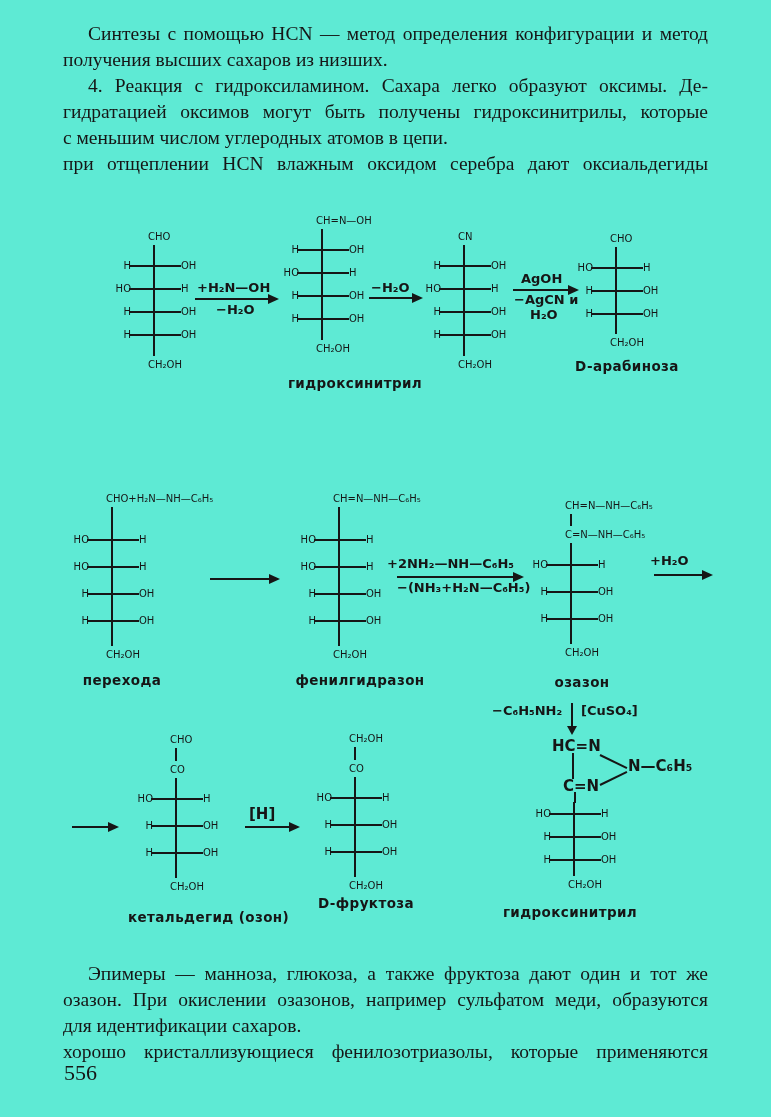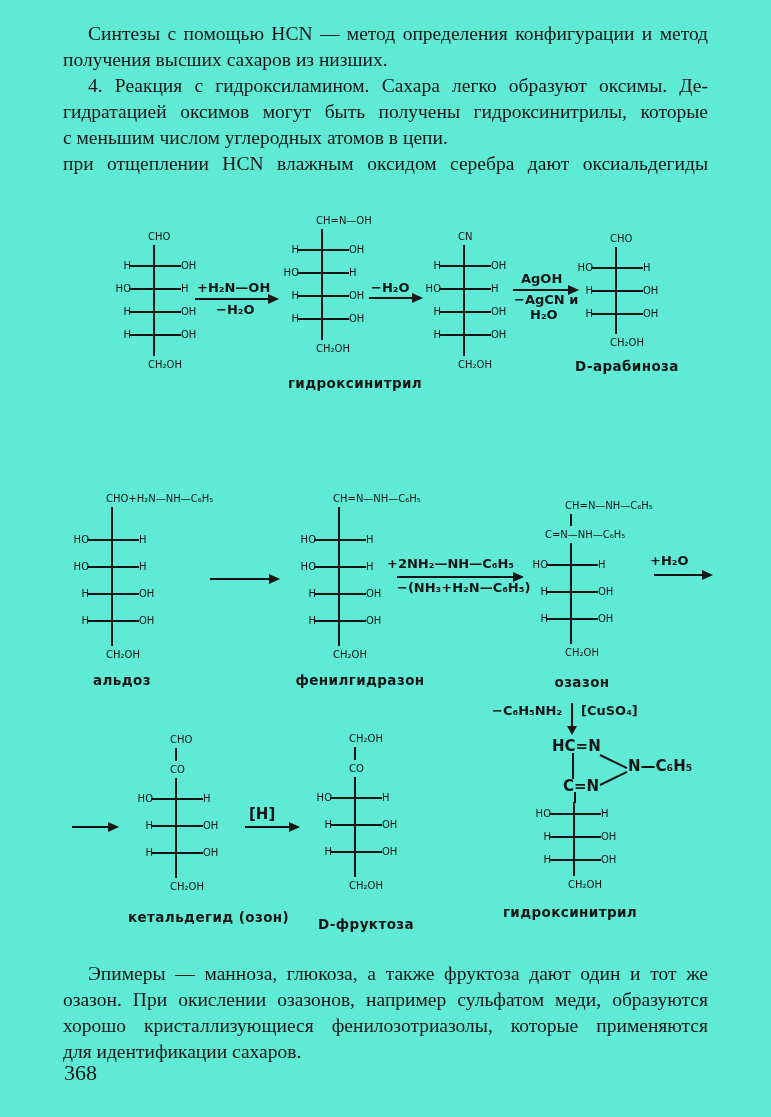--- a/index.html
+++ b/index.html
@@ -198,21 +198,21 @@
         <span class="fr">OH</span>
       </div>
     <div class="frow">
         <span class="fl">H</span>
         <span class="fc"></span>
         <span class="fr">OH</span>
       </div>
     <div class="fstem" style="height:12px"></div>
     <div class="fbot" style="margin-left:49px">CH₂OH</div>
   </div>
-  <div class="fcap" style="left:47px;top:672px;width:150px">альдоз</div>
+  <div class="fcap" style="left:47px;top:672px;width:150px">перехода</div>
 
   <div class="harrow" style="left:210px;top:578px;width:68px"></div>
 
   <div class="fisher r27" style="left:284px;top:490px">
     <div class="ftop" style="margin-left:49px">CH=N—NH—C₆H₅</div>
     <div class="fstem" style="height:19px"></div>
     <div class="frow">
         <span class="fl">HO</span>
         <span class="fc"></span>
         <span class="fr">H</span>
@@ -237,21 +237,21 @@
   </div>
   <div class="fcap" style="left:285px;top:672px;width:150px">фенилгидразон</div>
 
   <div class="rxn" style="left:387px;top:556px">+2NH₂—NH—C₆H₅</div>
   <div class="harrow" style="left:397px;top:576px;width:125px"></div>
   <div class="rxn" style="left:397px;top:580px">−(NH₃+H₂N—C₆H₅)</div>
 
   <div class="fisher r27" style="left:516px;top:497px">
     <div class="ftop" style="margin-left:49px">CH=N—NH—C₆H₅</div>
     <div class="fstem" style="height:12px"></div>
-    <div class="ftop" style="margin-left:29px">C=N—NH—C₆H₅</div>
+    <div class="ftop" style="margin-left:49px">C=N—NH—C₆H₅</div>
     <div class="fstem" style="height:8px"></div>
     <div class="frow">
         <span class="fl">HO</span>
         <span class="fc"></span>
         <span class="fr">H</span>
       </div>
     <div class="frow">
         <span class="fl">H</span>
         <span class="fc"></span>
         <span class="fr">OH</span>
@@ -315,21 +315,21 @@
         <span class="fr">OH</span>
       </div>
     <div class="frow">
         <span class="fl">H</span>
         <span class="fc"></span>
         <span class="fr">OH</span>
       </div>
     <div class="fstem" style="height:12px"></div>
     <div class="fbot" style="margin-left:49px">CH₂OH</div>
   </div>
-  <div class="fcap" style="left:291px;top:916px;width:150px">D-фруктоза</div>
+  <div class="fcap" style="left:291px;top:895px;width:150px">D-фруктоза</div>
 
   <div class="rxn" style="left:492px;top:703px">−C₆H₅NH₂</div>
   <div class="rxn" style="left:581px;top:703px">[CuSO₄]</div>
   <div class="vline" style="left:571px;top:703px;height:24px"></div>
   <div class="dhead" style="left:567px;top:726px"></div>
 
   <div class="fx" style="left:552px;top:737px">HC=N</div>
   <div class="fx" style="left:628px;top:757px">N—C₆H₅</div>
   <div class="fx" style="left:563px;top:777px">C=N</div>
   <div class="vline" style="left:572px;top:753px;height:26px"></div>
@@ -354,19 +354,19 @@
         <span class="fr">OH</span>
       </div>
     <div class="fstem" style="height:5px"></div>
     <div class="fbot" style="margin-left:49px">CH₂OH</div>
   </div>
   <div class="fcap" style="left:495px;top:904px;width:150px">гидроксинитрил</div>
 
   <div class="para" style="top:961px">
     <div class="pline j ind">Эпимеры — манноза, глюкоза, а также фруктоза дают один и тот же</div>
     <div class="pline j">озазон. При окислении озазонов, например сульфатом меди, образуются</div>
+    <div class="pline">для идентификации сахаров.</div>
     <div class="pline j">хорошо кристаллизующиеся фенилозотриазолы, которые применяются</div>
-    <div class="pline">для идентификации сахаров.</div>
-  </div>
-
-  <div class="pagenum">368</div>
+  </div>
+
+  <div class="pagenum">556</div>
 
 </div>
 
 </body></html>

